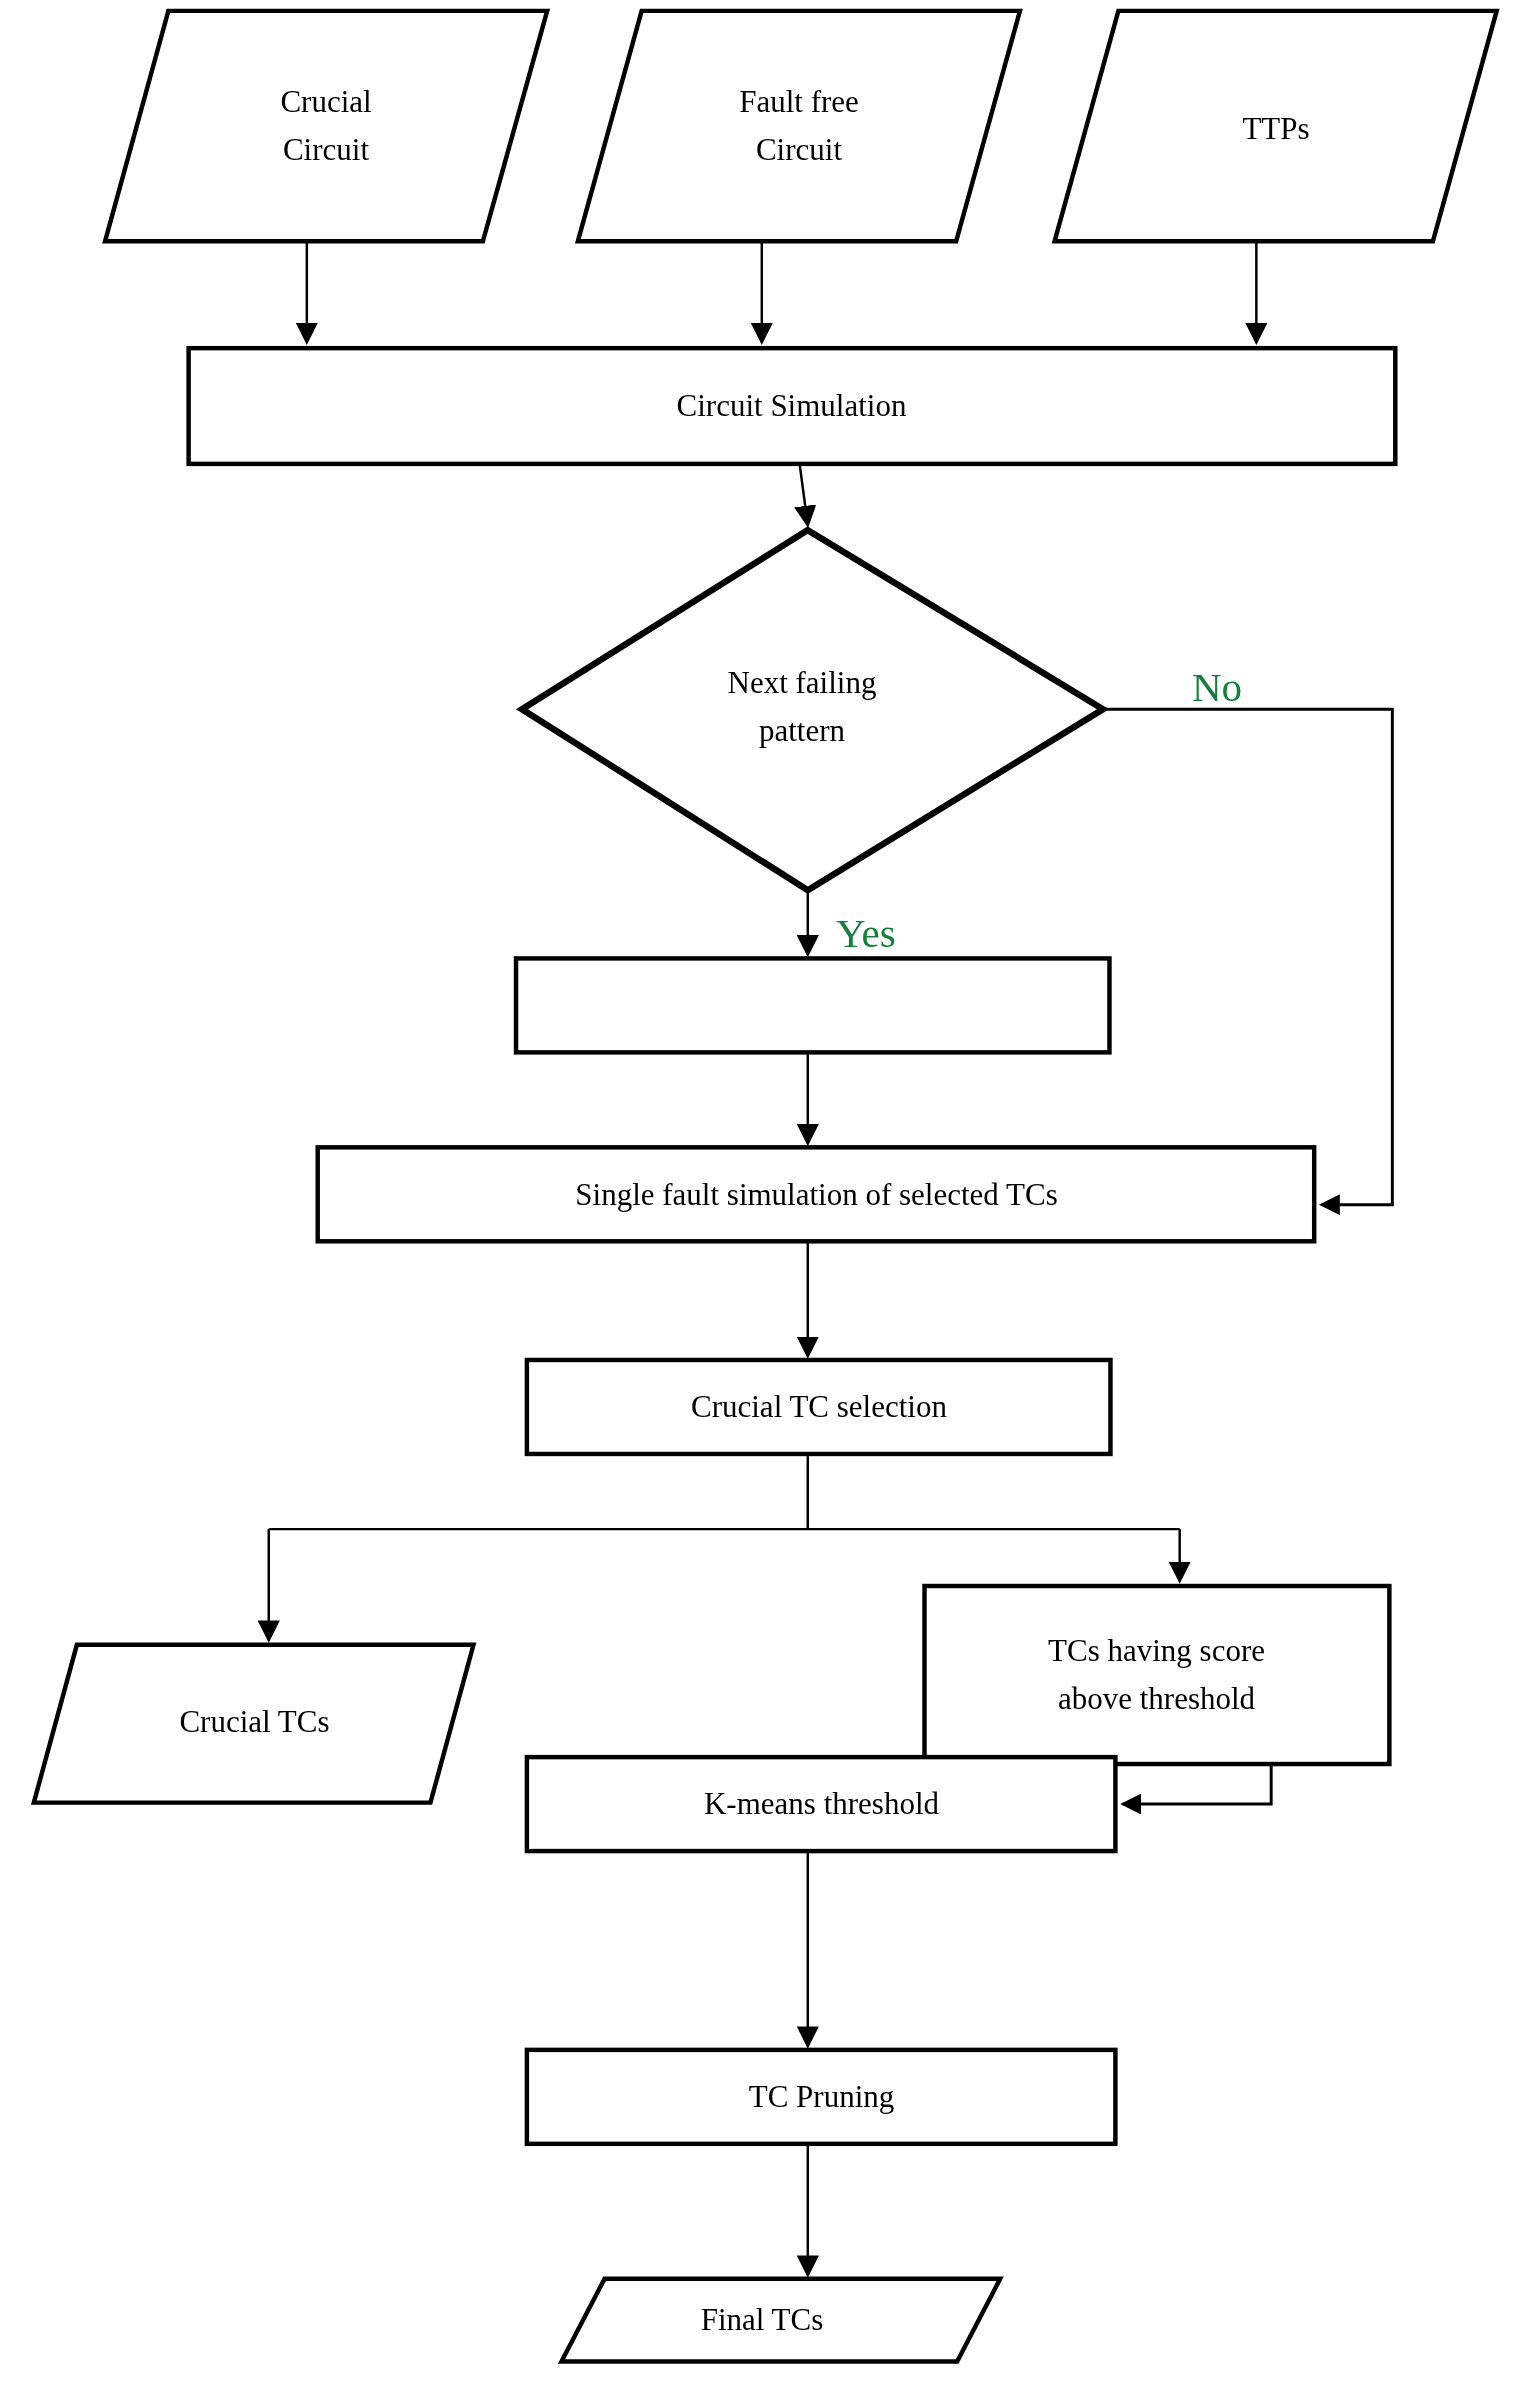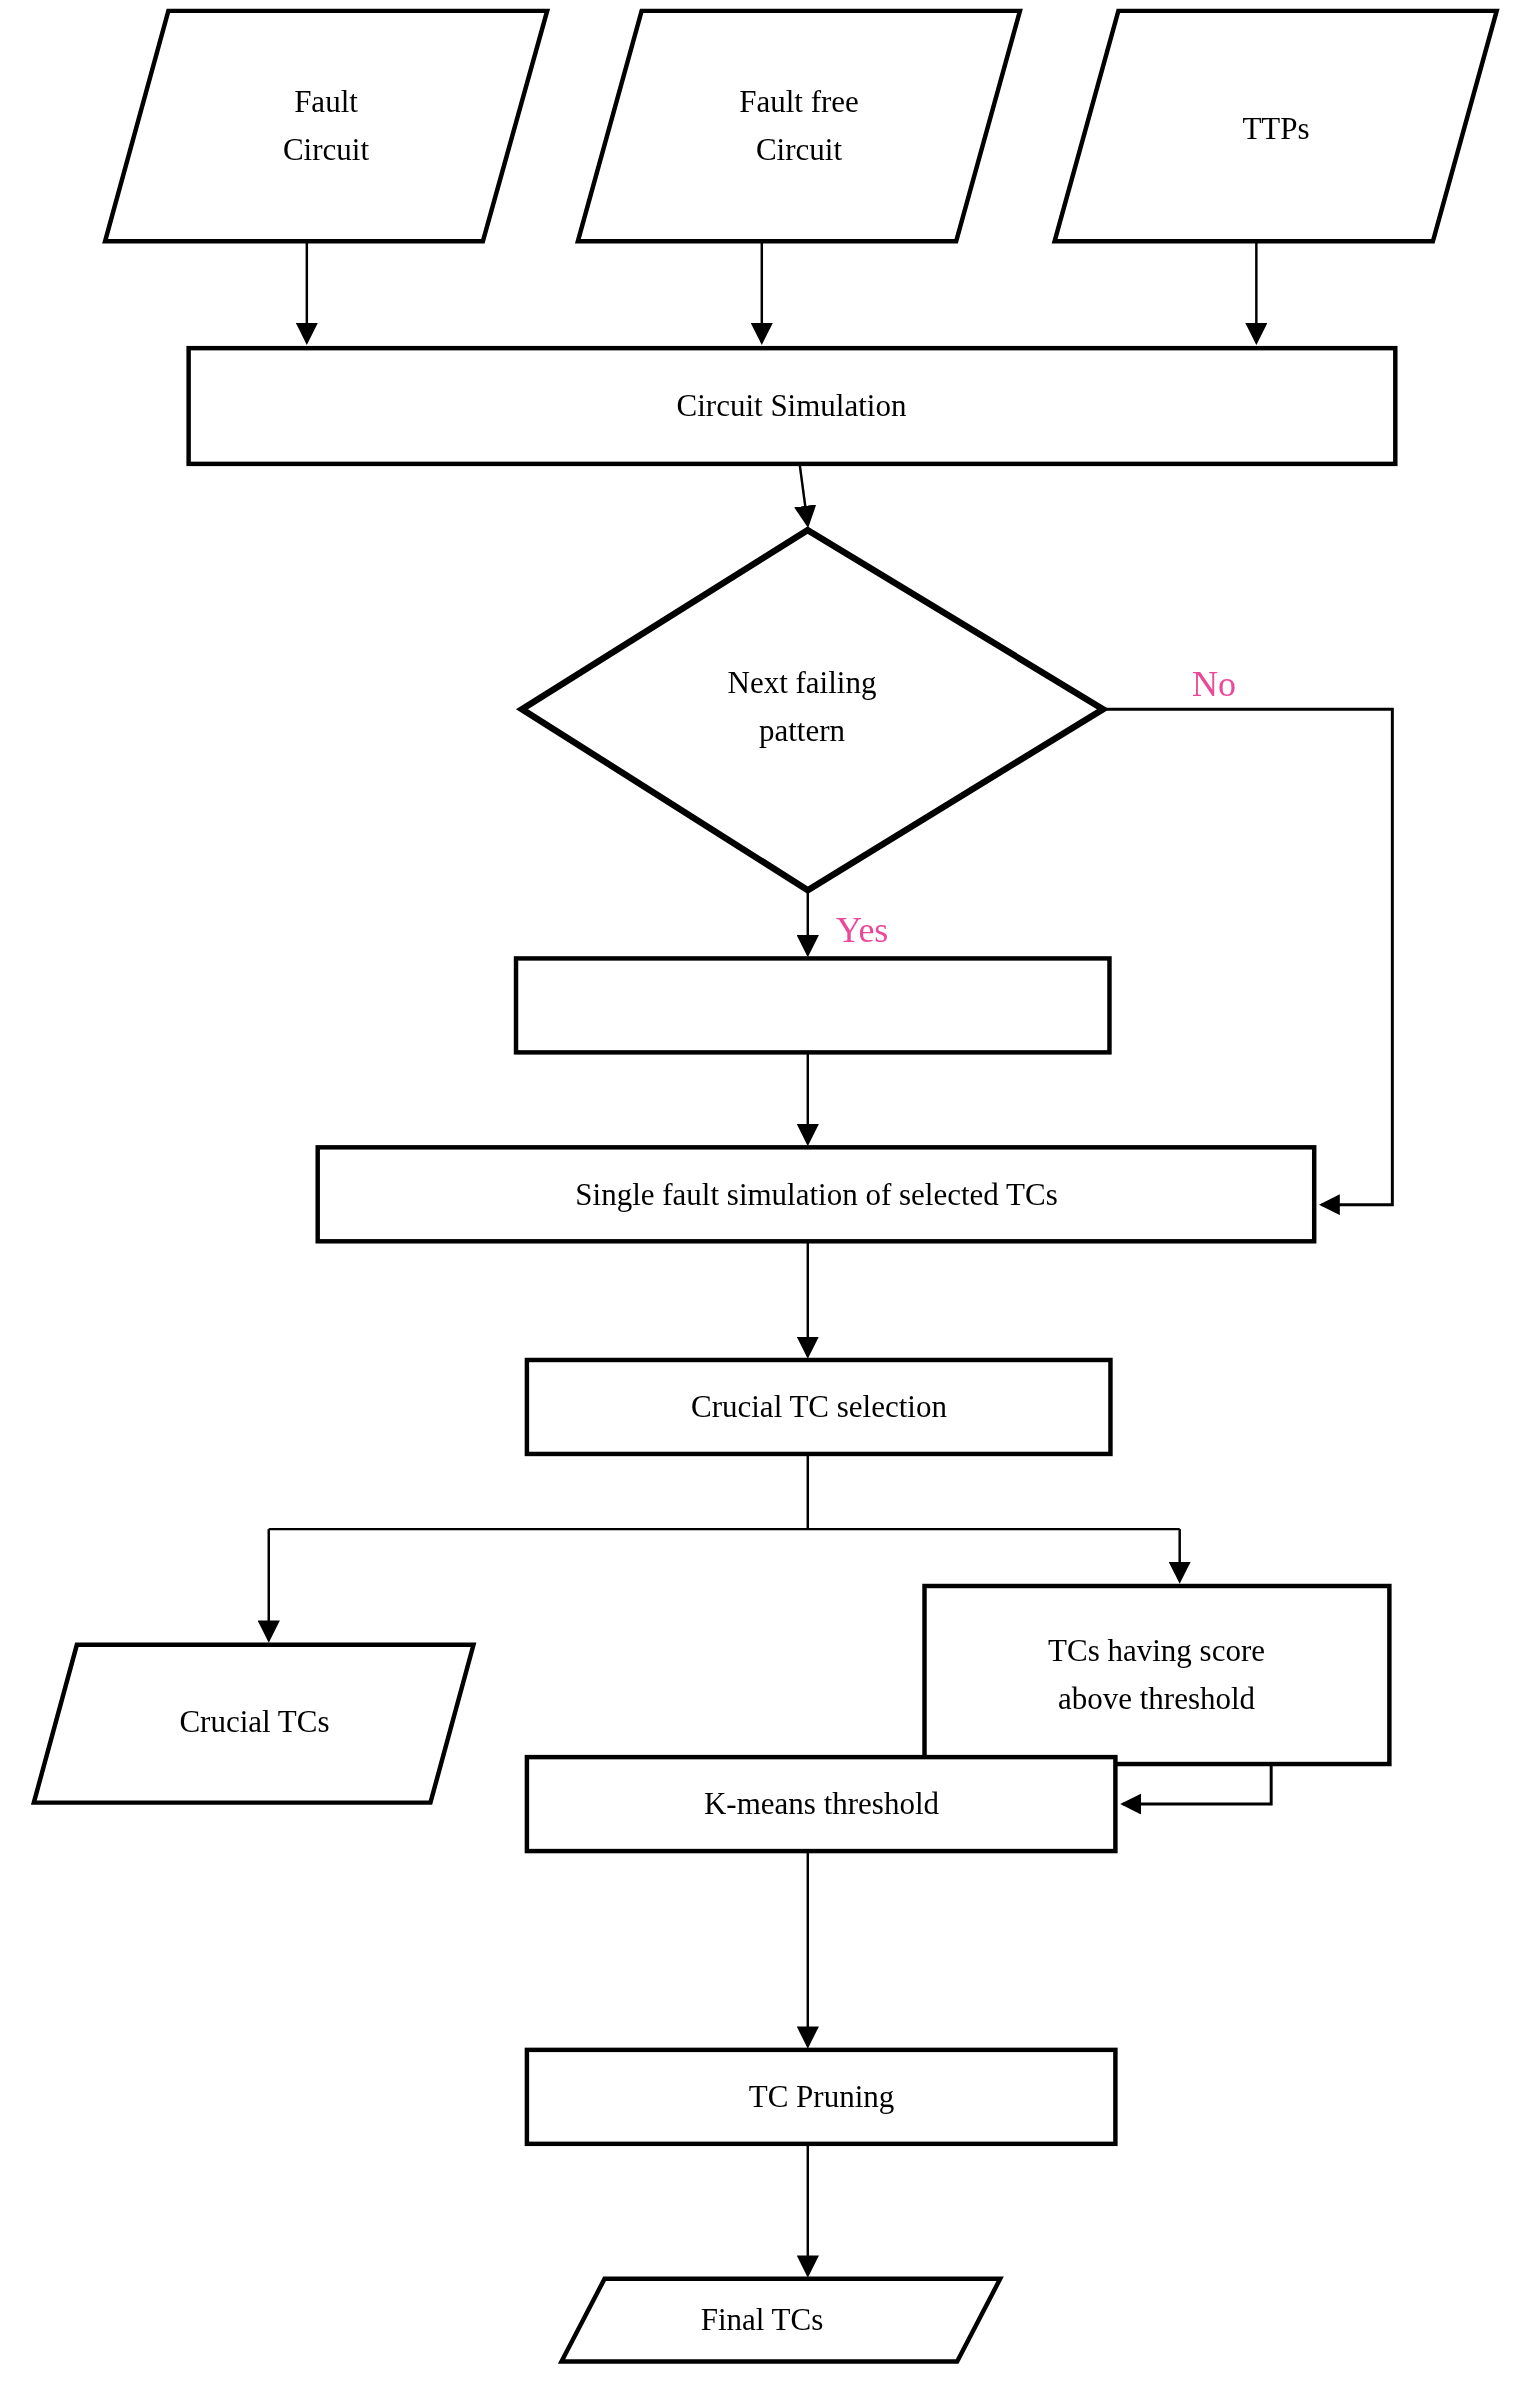--- a/index.html
+++ b/index.html
@@ -16,22 +16,22 @@
     color:#000;
     font-family:"Liberation Serif",serif;
     font-size:31px;
     line-height:1.55;
     white-space:pre-line;
     pointer-events:none;
   }
   .edgelabel{
     position:absolute;
     font-family:"Liberation Serif",serif;
-    font-size:36px;
-    color:#ec4899;
+    font-size:41px;
+    color:#15803d;
     white-space:nowrap;
   }
 </style>
 </head>
 <body>
 
 <div id="stage">
 
   <svg id="canvas" viewBox="0 0 3099 4855" xmlns="http://www.w3.org/2000/svg">
     <defs>
@@ -91,21 +91,21 @@
 
     <path d="M 2385 3092 L 2385 3197" fill="none" stroke="#000" stroke-width="5" marker-end="url(#arrow)"></path>
 
     <path d="M 2570 3570 L 2570 3648 L 2270 3648" fill="none" stroke="#000" stroke-width="6" marker-end="url(#arrowthick)"></path>
 
     <line x1="1633" y1="3745" x2="1633" y2="4137" stroke="#000" stroke-width="5" marker-end="url(#arrow)"></line>
 
     <line x1="1633" y1="4337" x2="1633" y2="4600" stroke="#000" stroke-width="5" marker-end="url(#arrow)"></line>
   </svg>
 
-  <div class="nodelabel" style="left:105px;top:11px;width:442px;height:230px;">Fault
+  <div class="nodelabel" style="left:105px;top:11px;width:442px;height:230px;">Crucial
 Circuit</div>
 
   <div class="nodelabel" style="left:578px;top:11px;width:442px;height:230px;">Fault free
 Circuit</div>
 
   <div class="nodelabel" style="left:1055px;top:30px;width:442px;height:198px;">TTPs</div>
 
   <div class="nodelabel" style="left:188px;top:348px;width:1207px;height:116px;">Circuit Simulation</div>
 
   <div class="nodelabel" style="left:604px;top:608px;width:396px;height:198px;">Next failing

